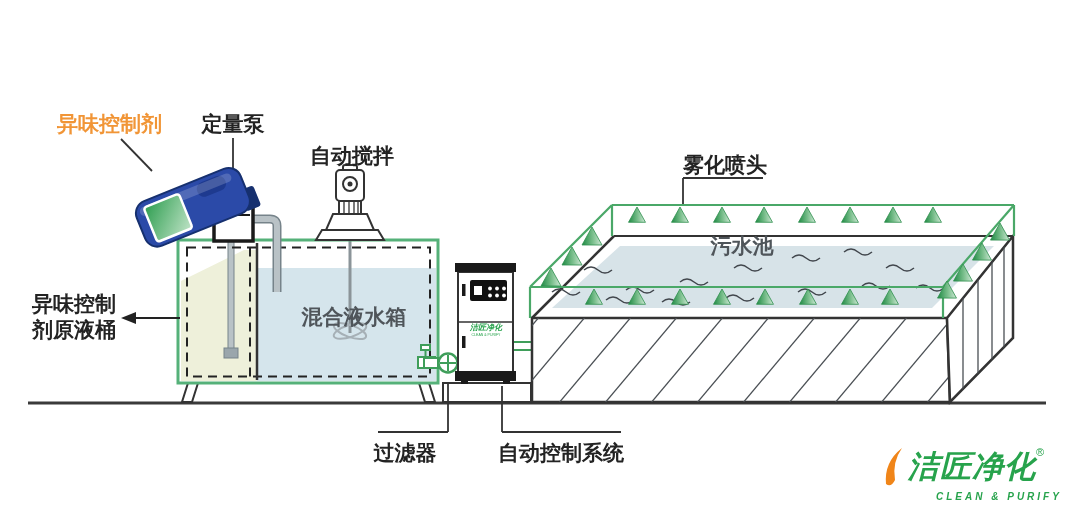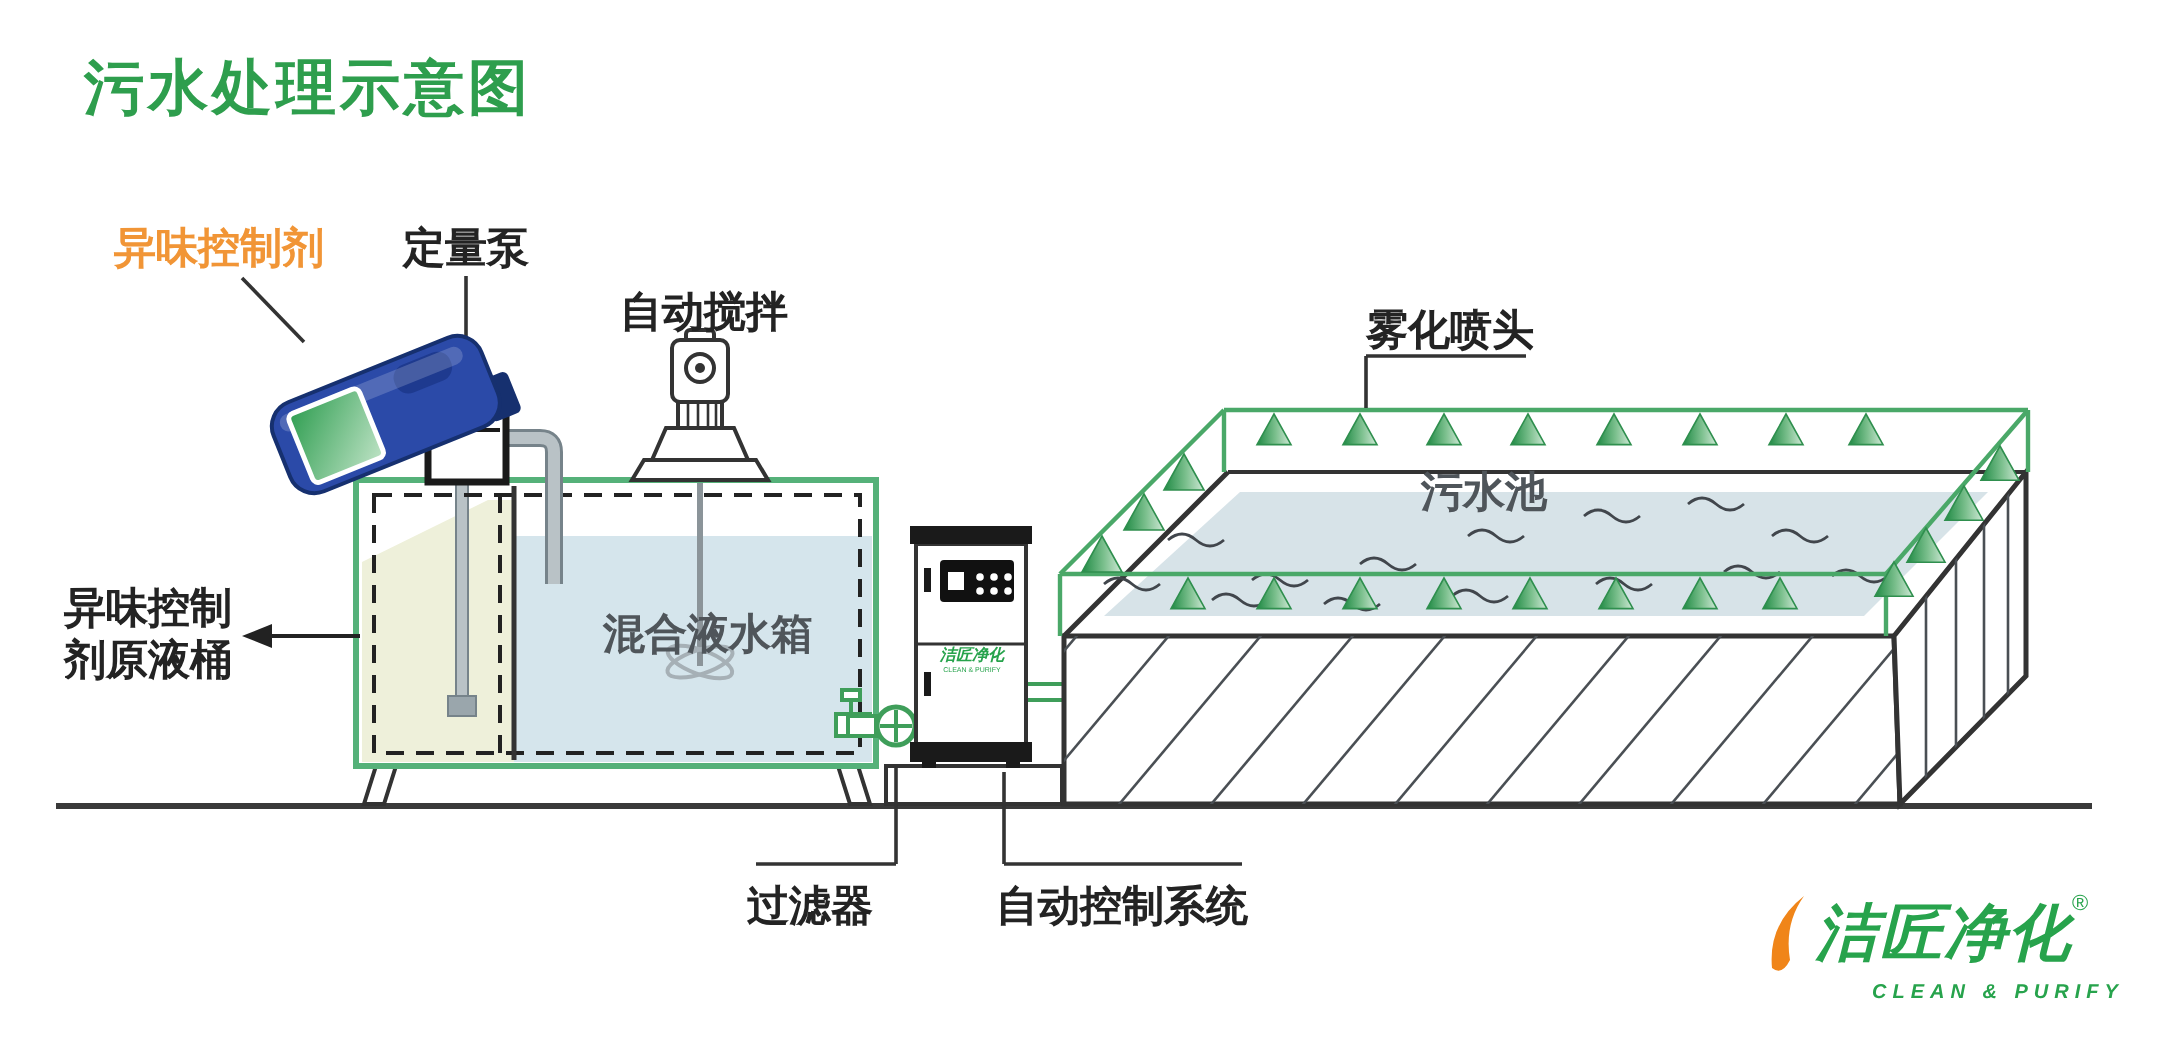--- a/index.html
+++ b/index.html
@@ -16,21 +16,20 @@
               letter-spacing:1px;white-space:nowrap;}
   .brand-reg{color:#27a34c;font-size:11px;vertical-align:top;font-style:normal;}
   .brand-tag{color:#27a34c;font-size:10px;font-weight:700;font-style:italic;
              letter-spacing:3px;margin-left:52px;margin-top:1px;}
 </style>
 </head>
 <body>
 
 <div id="stage">
 
-  <div id="page-title">污水处理示意图</div>
 
   <svg width="1080" height="526" viewBox="0 0 1080 526">
     <defs>
       <linearGradient id="nozg" x1="0" y1="0" x2="1" y2="0">
         <stop offset="0" stop-color="#1f8a44"></stop>
         <stop offset="0.55" stop-color="#7cc08e"></stop>
         <stop offset="1" stop-color="#cfe8d6"></stop>
       </linearGradient>
       <linearGradient id="labg" x1="0" y1="0" x2="1" y2="1">
         <stop offset="0" stop-color="#2f9e51"></stop>

